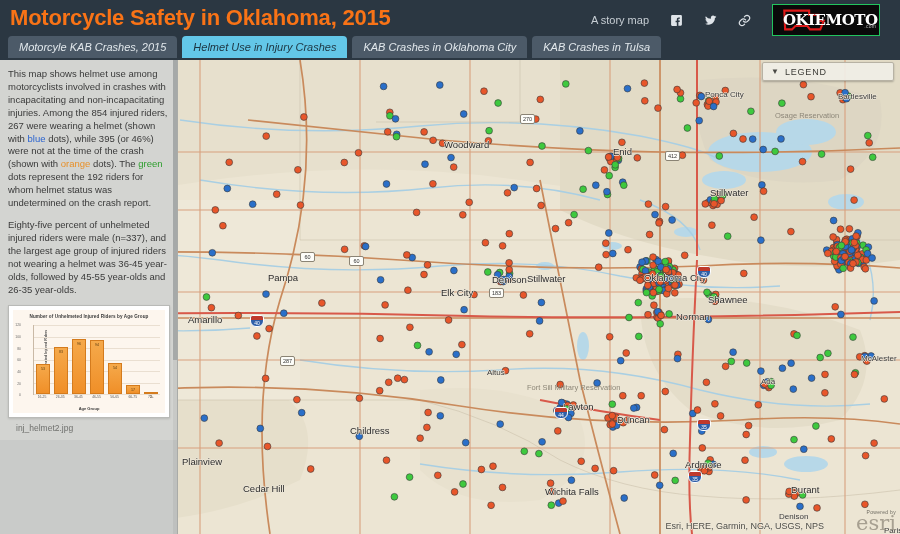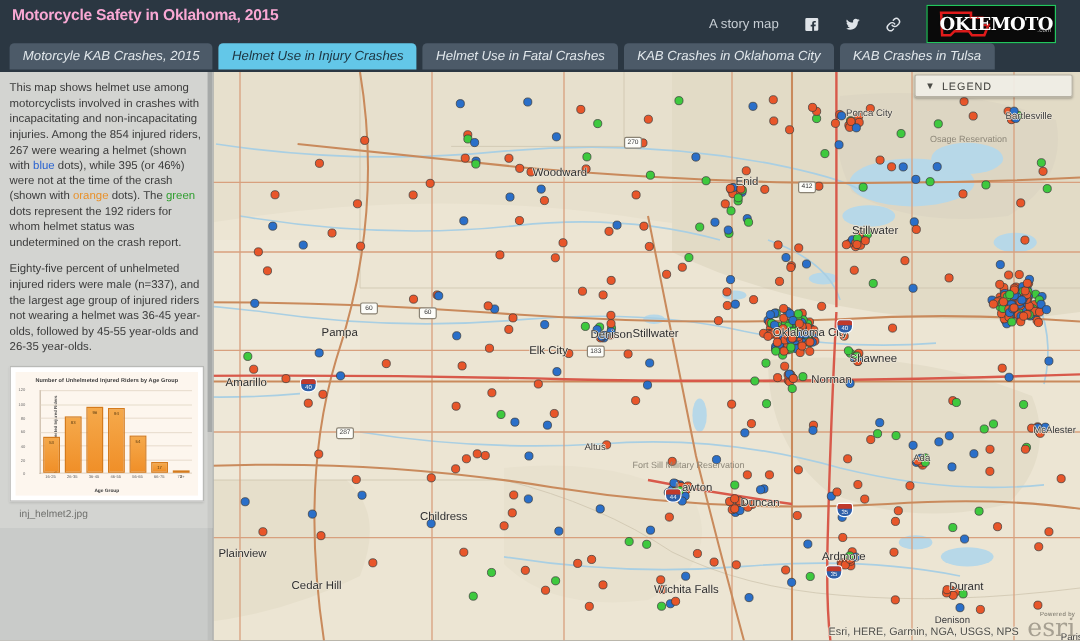--- a/index.html
+++ b/index.html
@@ -11,21 +11,21 @@
   }
   #app { position: relative; width: 900px; height: 534px; overflow: hidden; }
 
   
   .header {
     position: absolute; left: 0; top: 0; width: 900px; height: 60px;
     background: #2b3742;
   }
   .app-title {
     position: absolute; left: 10px; top: 5px;
-    font-size: 13px; font-weight: bold; color: #f9a8d4;
+    font-size: 22px; font-weight: bold; color: #f97316;
     letter-spacing: -0.2px;
   }
   .header-right {
     position: absolute; right: 20px; top: 5px;
     display: flex; align-items: center; gap: 21px; height: 30px;
   }
   .story-map-label { font-size: 11px; color: #c7ced4; }
   .soc-icon {
     width: 13px; height: 13px; display: inline-flex;
     align-items: center; justify-content: center;
@@ -125,21 +125,21 @@
     border-radius: 2px;
     display: flex; align-items: center; gap: 6px; padding: 0 8px;
     box-shadow: 0 1px 2px rgba(0,0,0,.25);
     cursor: pointer;
   }
   .legend-panel .chev { font-size: 8px; color: #4a4a45; }
   .legend-panel .lg-label { font-size: 9px; color: #3b3b36; letter-spacing: 0.8px; }
 
   
   .attrib {
-    position: absolute; right: 51px; bottom: 3px;
+    position: absolute; right: 76px; bottom: 3px;
     font-size: 9px; color: #4e4e48;
     text-shadow: 0.6px 0 #efe9db, -0.6px 0 #efe9db, 0 0.6px #efe9db, 0 -0.6px #efe9db;
   }
   .esri-logo {
     position: absolute; right: 4px; bottom: 1px;
     text-align: right; pointer-events: none;
   }
   .esri-logo .pb { font-size: 5px; color: #6d6a60; letter-spacing: .3px; display: block; }
   .esri-logo .es {
     font-family: "DejaVu Serif", serif;
@@ -277,21 +277,20 @@
           <path d="M4 6 H62 V16 H84 V30 H96 L88 50 H64 L58 42 H30 L22 50 H6 Z" fill="none" stroke="#e01b1b" stroke-width="5"></path>
         </svg>
         <span class="logo-text">OKIEMOTO</span>
         <span class="logo-sub">.com</span>
       </span>
     </div>
 
     <div class="tabs">
       <div class="tab">Motorcyle KAB Crashes, 2015</div>
       <div class="tab active">Helmet Use in Injury Crashes</div>
-      <div class="tab">Helmet Use in Fatal Crashes</div>
       <div class="tab">KAB Crashes in Oklahoma City</div>
       <div class="tab">KAB Crashes in Tulsa</div>
     </div>
   </div>
 
   <div class="map">
     <div class="map-canvas">
       <svg class="terrain" viewBox="0 0 900 474" preserveAspectRatio="none">
         <rect x="0" y="0" width="900" height="474" fill="#ece5d3"></rect>
 

